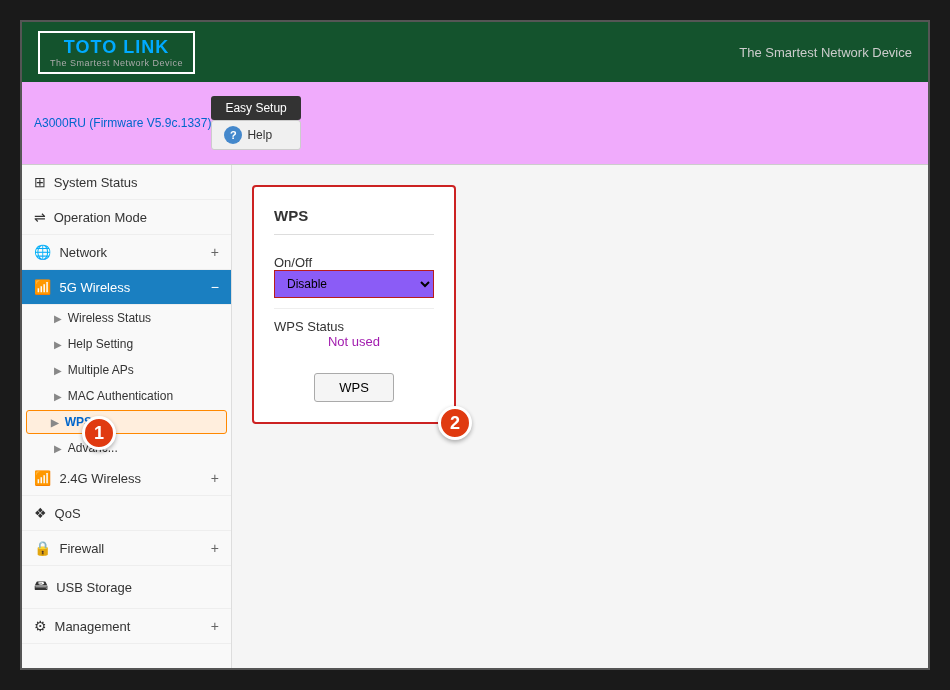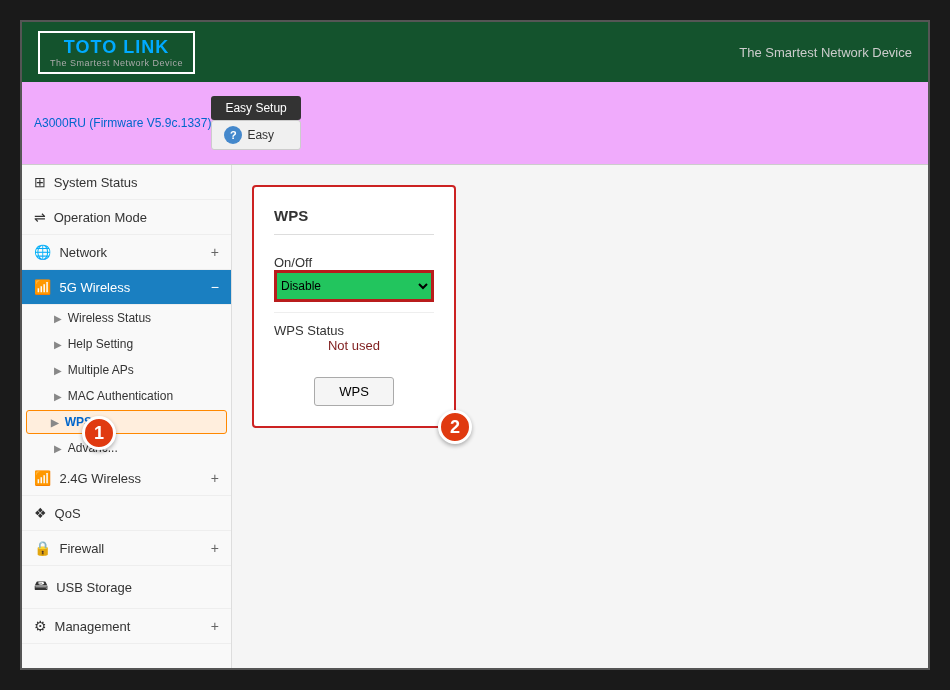--- a/index.html
+++ b/index.html
@@ -199,29 +199,29 @@
     .form-label {
       width: 160px;
       color: #333;
       font-size: 13px;
       flex-shrink: 0;
     }
     .form-value {
       flex: 1;
     }
     select.form-select {
-      padding: 5px 0;
-      border: 3px solid #b91c1c;
-      background: #22c55e;
+      padding: 5px 8px;
+      border: 1px solid #b91c1c;
+      background: #8b5cf6;
       font-size: 12px;
       width: 160px;
       cursor: pointer;
     }
     .wps-status-text {
-      color: #7f1d1d;
+      color: #a21caf;
       font-size: 13px;
     }
     .wps-btn-row {
       display: flex;
       justify-content: center;
       margin-top: 14px;
     }
     .btn-wps {
       background: #f5f5f5;
       border: 1px solid #aaa;
@@ -269,21 +269,21 @@
     </div>
     <div class="header-tagline">The Smartest Network Device</div>
   </div>
 
   <div class="toolbar">
     <span class="firmware-text">A3000RU (Firmware V5.9c.1337)</span>
     <div class="toolbar-btns">
       <button class="btn-easy-setup">Easy Setup</button>
       <button class="btn-help">
         <div class="help-icon-circle">?</div>
-        <span>Easy</span>
+        <span>Help</span>
       </button>
     </div>
   </div>
 
   <div class="main-layout">
 
     <div class="sidebar">
 
       <div class="sidebar-item">
         <span class="icon">⊞</span>

